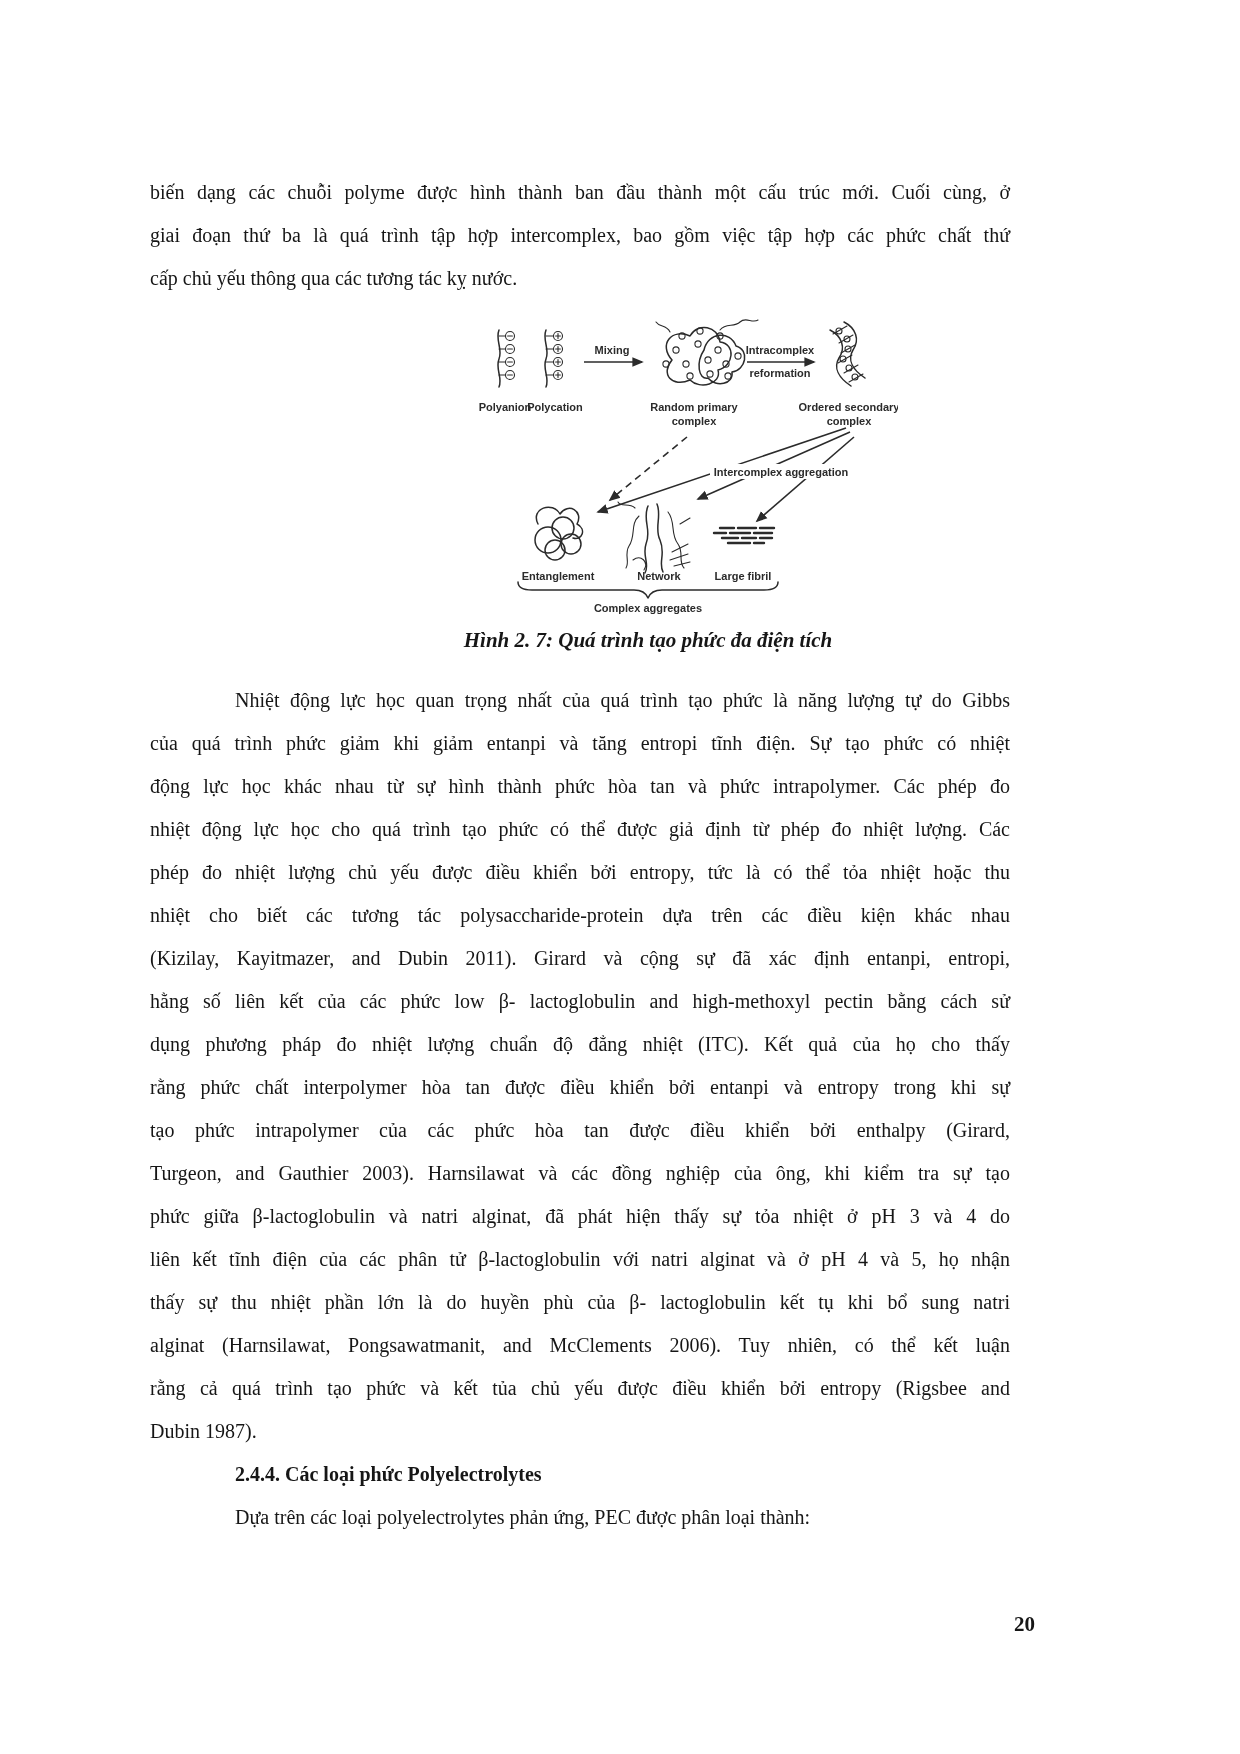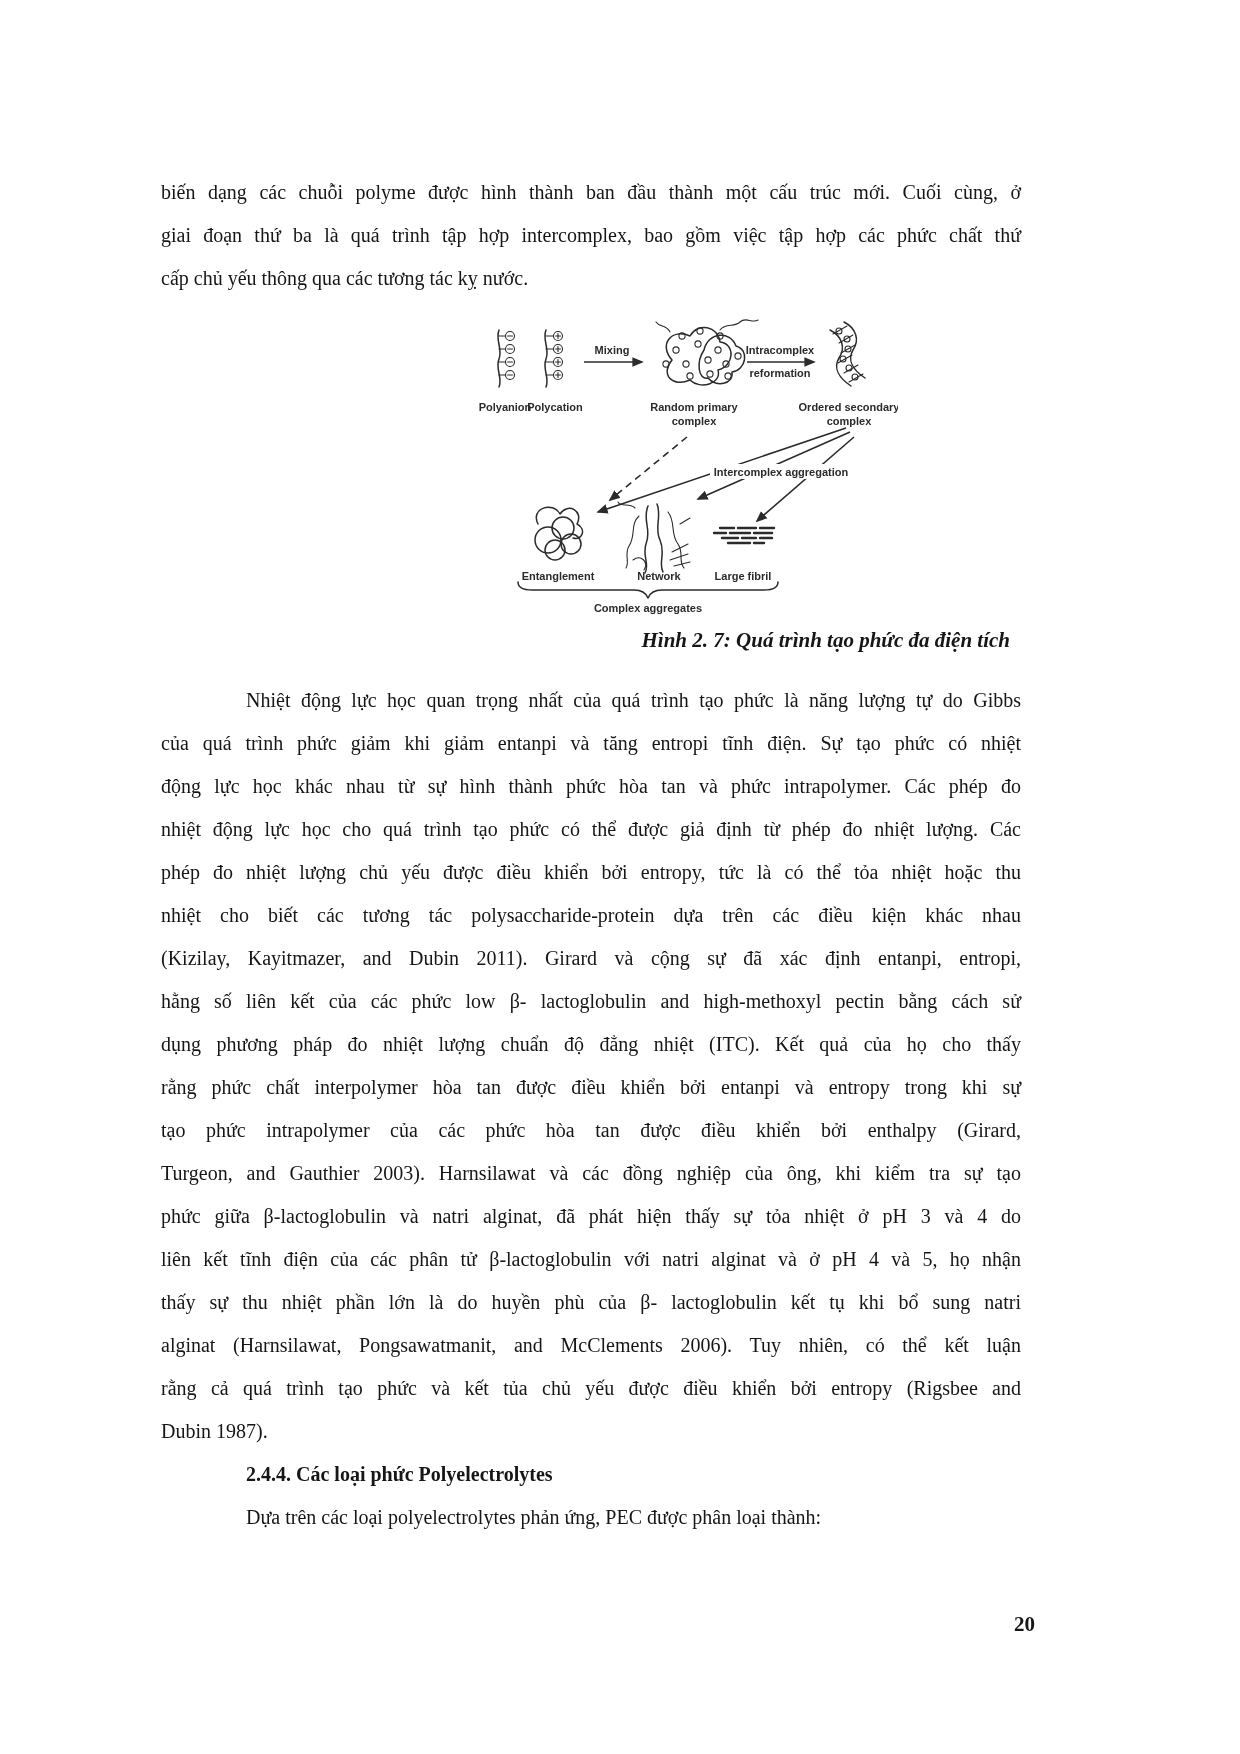--- a/index.html
+++ b/index.html
@@ -7,32 +7,32 @@
     position:relative;
     width:1240px;height:1754px;
     margin:0 auto;
     background:#ffffff;
     font-family:"Liberation Serif","DejaVu Serif",serif;
     color:#161616;
     overflow:hidden;
   }
   .textblock{
     position:absolute;left:150px;width:860px;
-    font-size:20px;line-height:43px;margin-left:11px;
+    font-size:20px;line-height:43px;
   }
   .tline{text-align:justify;text-align-last:justify;}
   .tline.lastline{text-align-last:left;}
   .indent{text-indent:85px;}
   #p1{top:171px;}
   #mainblock{top:679px;}
   .heading{font-weight:bold;font-size:20px;line-height:43px;text-indent:85px;text-align:left;}
   #caption{
     position:absolute;top:628px;left:150px;width:860px;
     padding-left:136px;box-sizing:border-box;
-    text-align:right;font-weight:bold;font-style:italic;font-size:21px;
+    text-align:center;font-weight:bold;font-style:italic;font-size:21px;
   }
   #figure{position:absolute;top:316px;left:458px;font-weight:bold;}
   #pagenum{
     position:absolute;top:1612px;left:175px;width:860px;
     text-align:right;font-weight:bold;font-size:21px;
   }
   svg text{
     font-family:"Liberation Sans","DejaVu Sans",sans-serif;
     font-size:11px;fill:#2b2b2b;
   }

